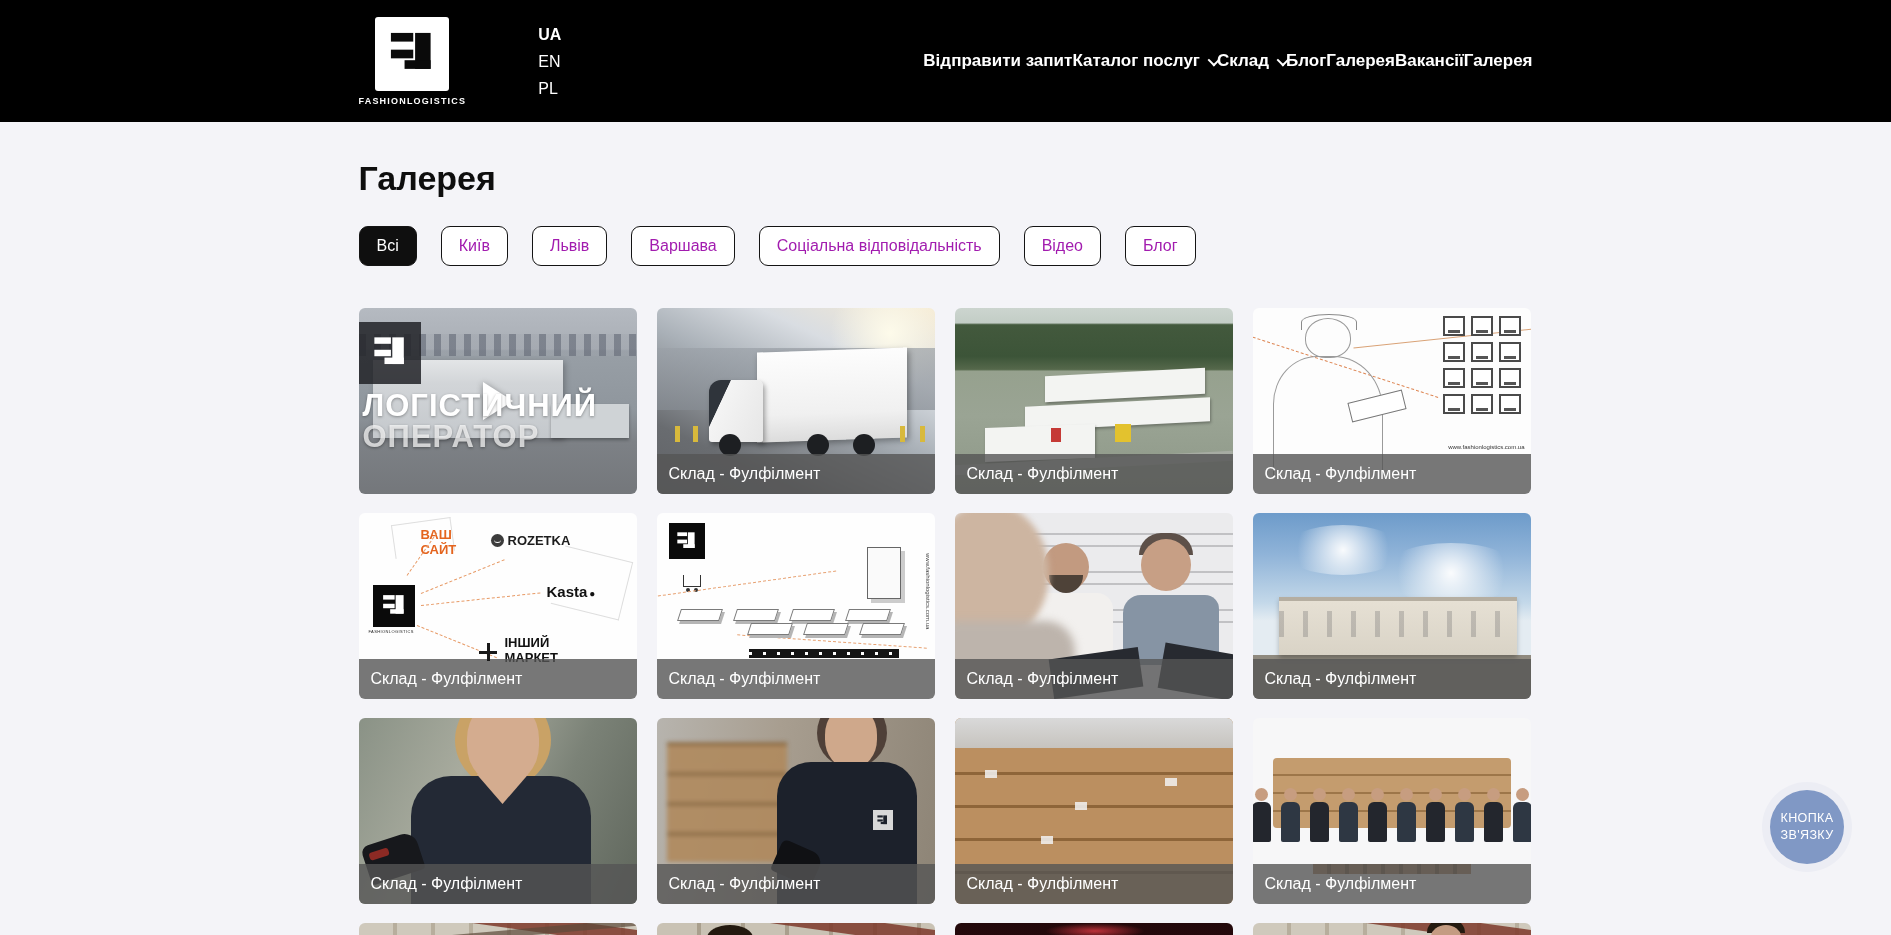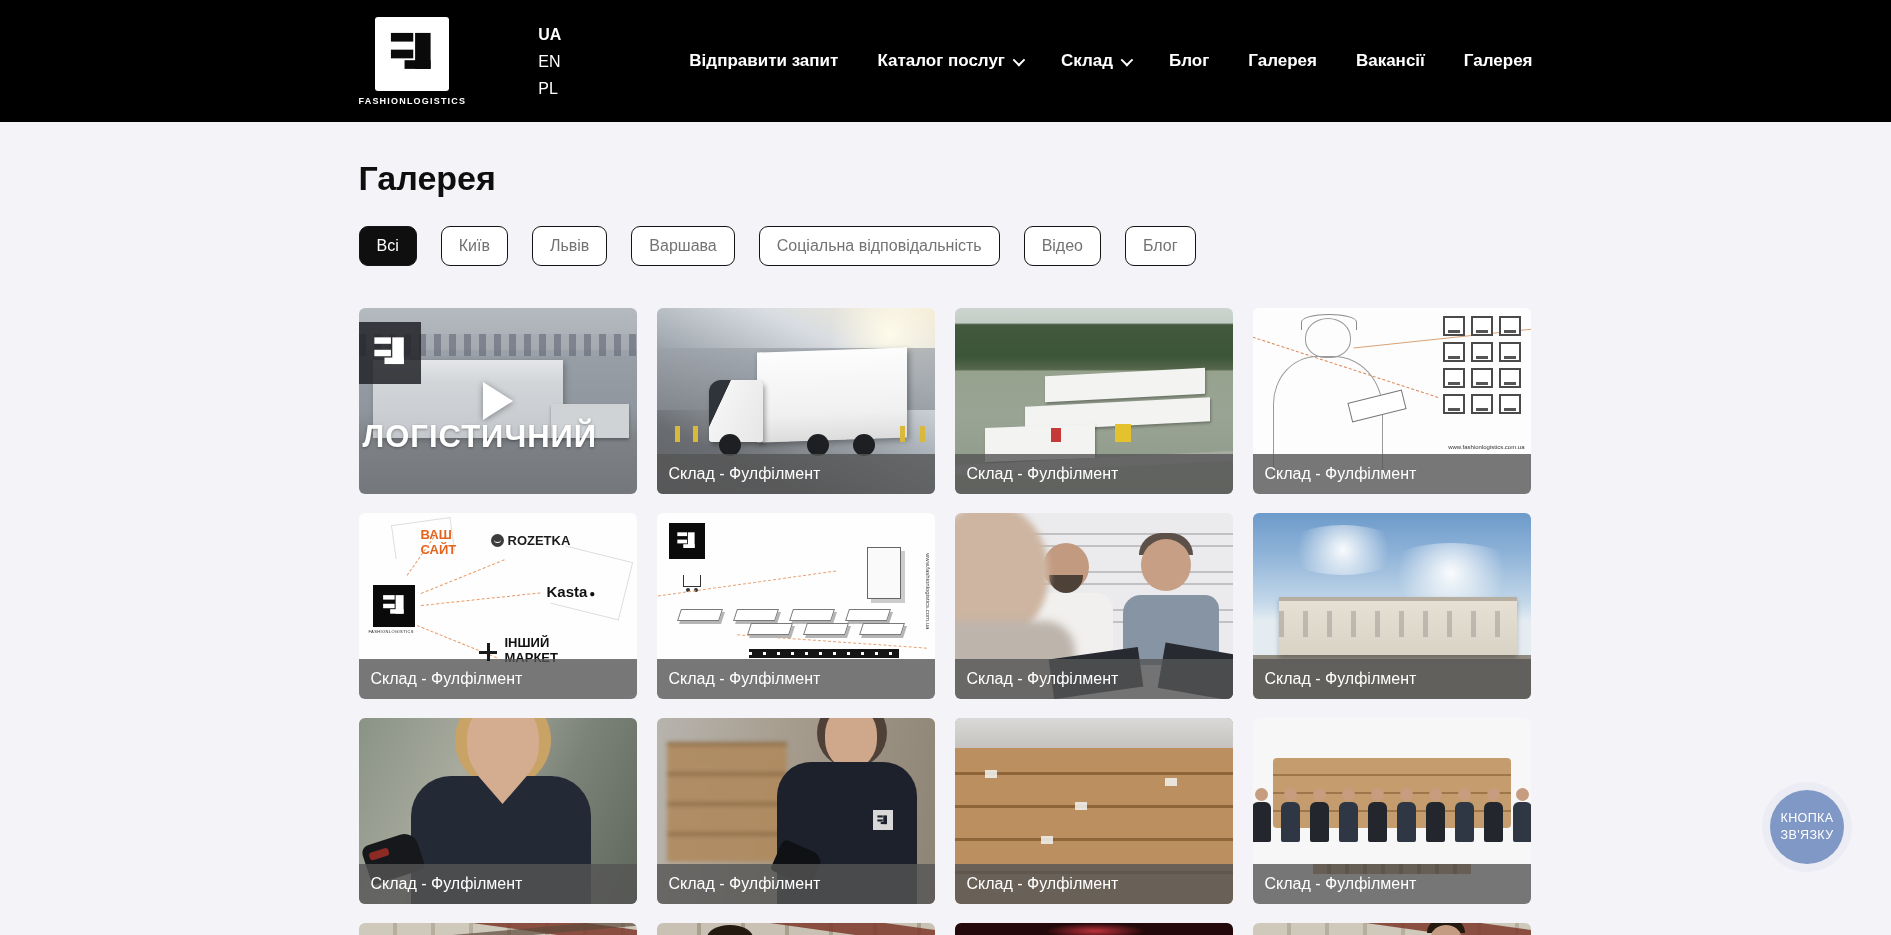--- a/index.html
+++ b/index.html
@@ -13,33 +13,33 @@
   .logo { display:flex; flex-direction:column; align-items:center; cursor:pointer; }
   .logo-square { width:74px; height:74px; background:#fff; border-radius:3px;
     display:flex; align-items:center; justify-content:center; }
   .logo-square svg { width:62px; height:62px; }
   .logo-brand { color:#fff; font-size:9px; font-weight:bold; letter-spacing:1.2px; margin-top:5px; }
 
   .langs { margin-left:72px; display:flex; flex-direction:column; gap:8px; }
   .lang { color:#fff; font-size:16px; cursor:pointer; line-height:19px; }
   .lang.active { font-weight:bold; }
 
-  .nav { margin-left:auto; display:flex; align-items:flex-end; gap:39px; }
+  .nav { margin-left:auto; display:flex; align-items:flex-end; }
   .nav-item { color:#fff; font-size:17px; font-weight:bold; cursor:pointer;
     display:flex; align-items:center; gap:8px; white-space:nowrap; }
   .chev { width:9px; height:9px; border-right:2px solid #fff; border-bottom:2px solid #fff;
     transform:rotate(45deg) translateY(-2px); display:inline-block; }
 
   
   .container { width:1174px; margin:0 auto; }
   .page-title { margin-top:37px; font-size:34px; font-weight:bold; color:#0e0e0e; }
 
   .filters { margin-top:28px; display:flex; gap:24px; }
   .filter { height:40px; padding:0 17px; border:1px solid #141414; border-radius:9px;
-    background:#fff; color:#737373; font-size:16px; display:flex; align-items:center;
+    background:#fff; color:#a21caf; font-size:16px; display:flex; align-items:center;
     cursor:pointer; white-space:nowrap; }
   .filter.active { background:#0f0f0f; color:#fff; }
 
   .grid { margin-top:42px; display:grid; grid-template-columns:repeat(4,278px);
     gap:19px 20px; }
   .card { position:relative; width:278px; height:186px; border-radius:6px;
     overflow:hidden; background:#ddd; cursor:pointer; }
   .caption { position:absolute; left:0; right:0; bottom:0; height:40px;
     background:rgba(85,85,85,.8); color:#fff; font-size:16px;
     display:flex; align-items:center; padding-left:12px; z-index:5; }
@@ -330,20 +330,21 @@
       <div class="layer bldg"></div>
       <div class="layer trailer"></div>
       <div class="layer vlogo">
         <svg viewBox="0 0 100 100" fill="#ffffff">
             <use href="#fl-mark"></use>
           </svg>
       </div>
       <div class="layer play"></div>
       <div class="layer vtitle">
         <div>ЛОГІСТИЧНИЙ</div>
+        <div class="l2">ОПЕРАТОР</div>
       </div>
     </article>
 
     <article class="card v2">
       <div class="layer sun"></div>
       <div class="layer shed"></div>
       <div class="layer box"></div>
       <div class="layer cab"></div>
       <div class="layer wheel w1"></div>
       <div class="layer wheel w2"></div>

